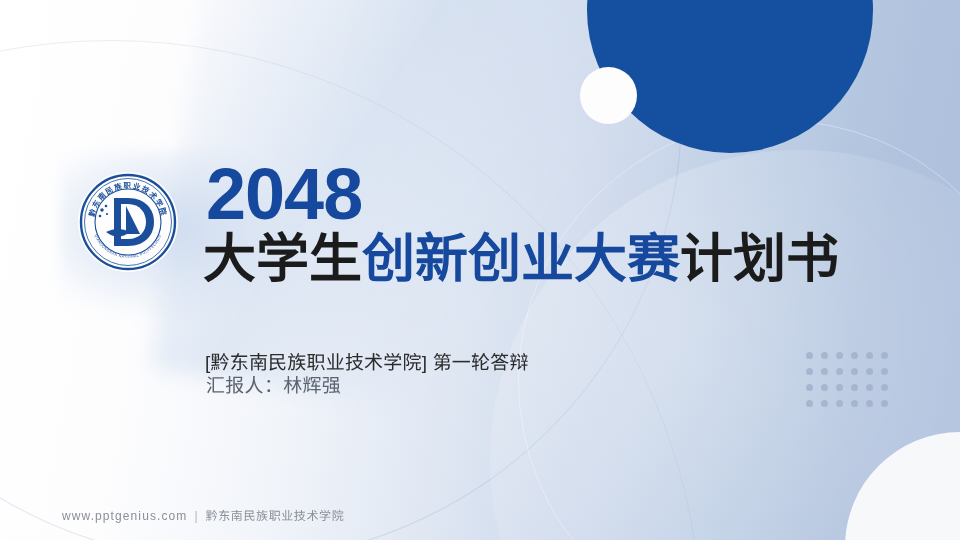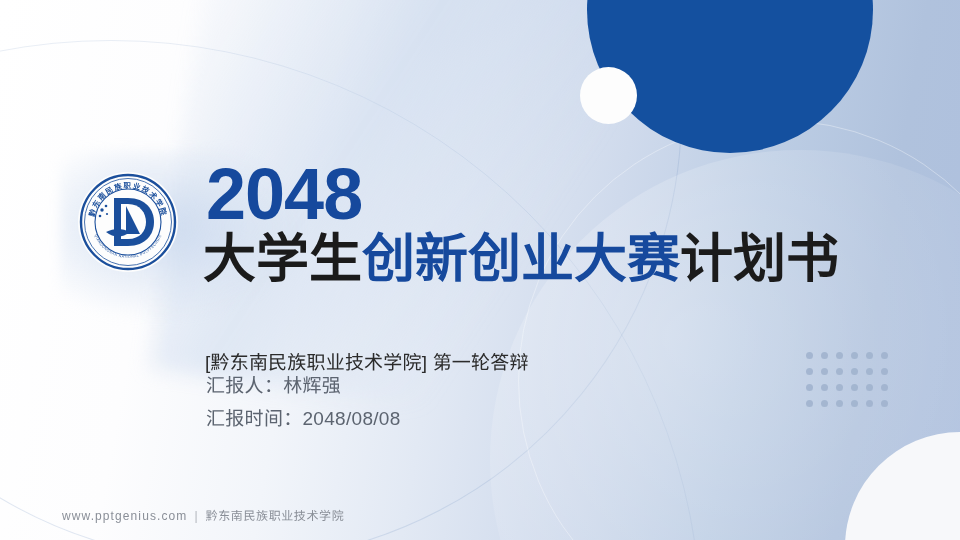--- a/index.html
+++ b/index.html
@@ -257,20 +257,19 @@
   <div class="year">2048</div>
 
   <div class="headline">
     <span>大学生</span><span class="hl">创新创业大赛</span><span>计划书</span>
   </div>
 
   <div class="subtitle">[黔东南民族职业技术学院] 第一轮答辩</div>
 
   <div class="meta">
     <div>汇报人：林辉强</div>
-    <div>汇报时间：2048/08/08</div>
   </div>
 
   <div class="footer">
     <span>www.pptgenius.com</span><span class="sep">|</span><span class="org">黔东南民族职业技术学院</span>
   </div>
 
 </div>
 
 </body></html>

